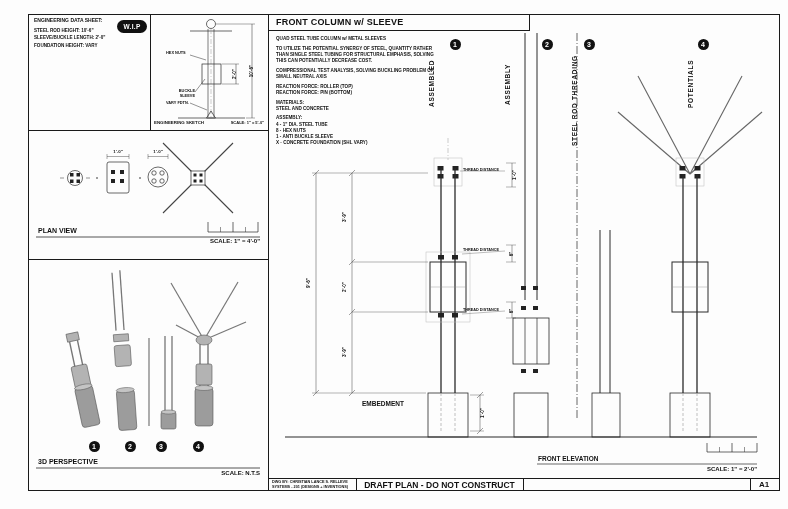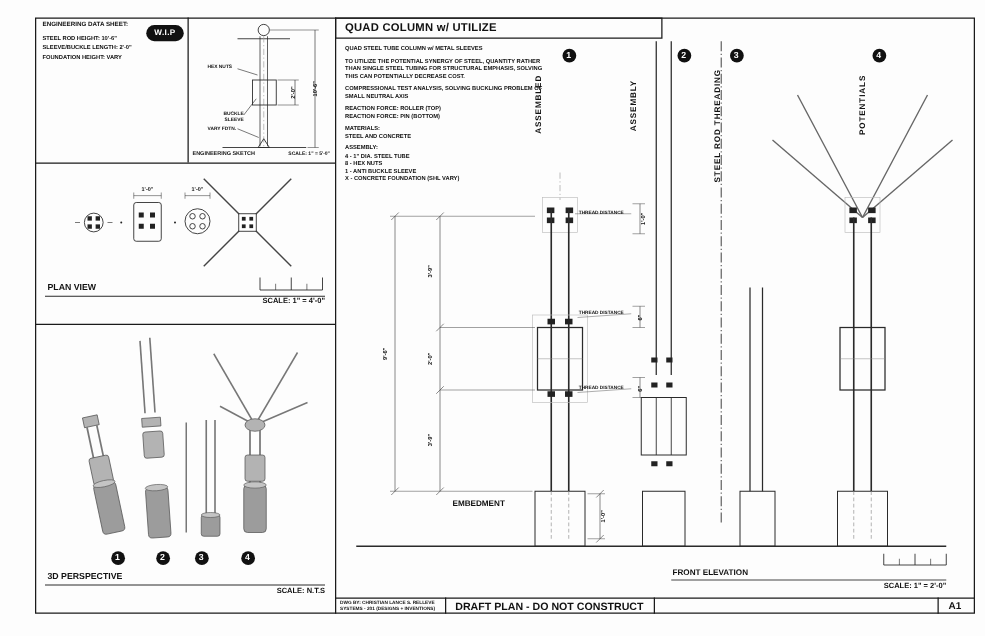--- a/index.html
+++ b/index.html
@@ -285,21 +285,21 @@
 <div class="t b" style="left:38px;top:227px;font-size:7px;">PLAN VIEW</div>
 <div class="t b" style="left:186px;top:238px;width:74px;text-align:right;font-size:6px;">SCALE: 1" = 4'-0"</div>
 
 <div class="badge" style="left:88.5px;top:441px;">1</div>
 <div class="badge" style="left:124.5px;top:441px;">2</div>
 <div class="badge" style="left:155.5px;top:441px;">3</div>
 <div class="badge" style="left:192.5px;top:441px;">4</div>
 <div class="t b" style="left:38px;top:458px;font-size:7px;">3D PERSPECTIVE</div>
 <div class="t b" style="left:186px;top:470px;width:74px;text-align:right;font-size:6px;">SCALE: N.T.S</div>
 
-<div class="t b" style="left:276px;top:17px;font-size:9px;letter-spacing:.2px;">QUAD COLUMN w/ UTILIZE</div>
+<div class="t b" style="left:276px;top:17px;font-size:9px;letter-spacing:.2px;">FRONT COLUMN w/ SLEEVE</div>
 <div class="abs notes" style="left:276px;top:36px;width:162px;">
   <p>QUAD STEEL TUBE COLUMN w/ METAL SLEEVES</p>
   <p>TO UTILIZE THE POTENTIAL SYNERGY OF STEEL, QUANTITY RATHER THAN SINGLE STEEL TUBING FOR STRUCTURAL EMPHASIS, SOLVING THIS CAN POTENTIALLY DECREASE COST.</p>
   <p>COMPRESSIONAL TEST ANALYSIS, SOLVING BUCKLING PROBLEM OF SMALL NEUTRAL AXIS</p>
   <p>REACTION FORCE: ROLLER (TOP)
 REACTION FORCE: PIN (BOTTOM)</p>
   <p>MATERIALS:
 STEEL AND CONCRETE</p>
   <p>ASSEMBLY:
 4 - 1" DIA. STEEL TUBE

